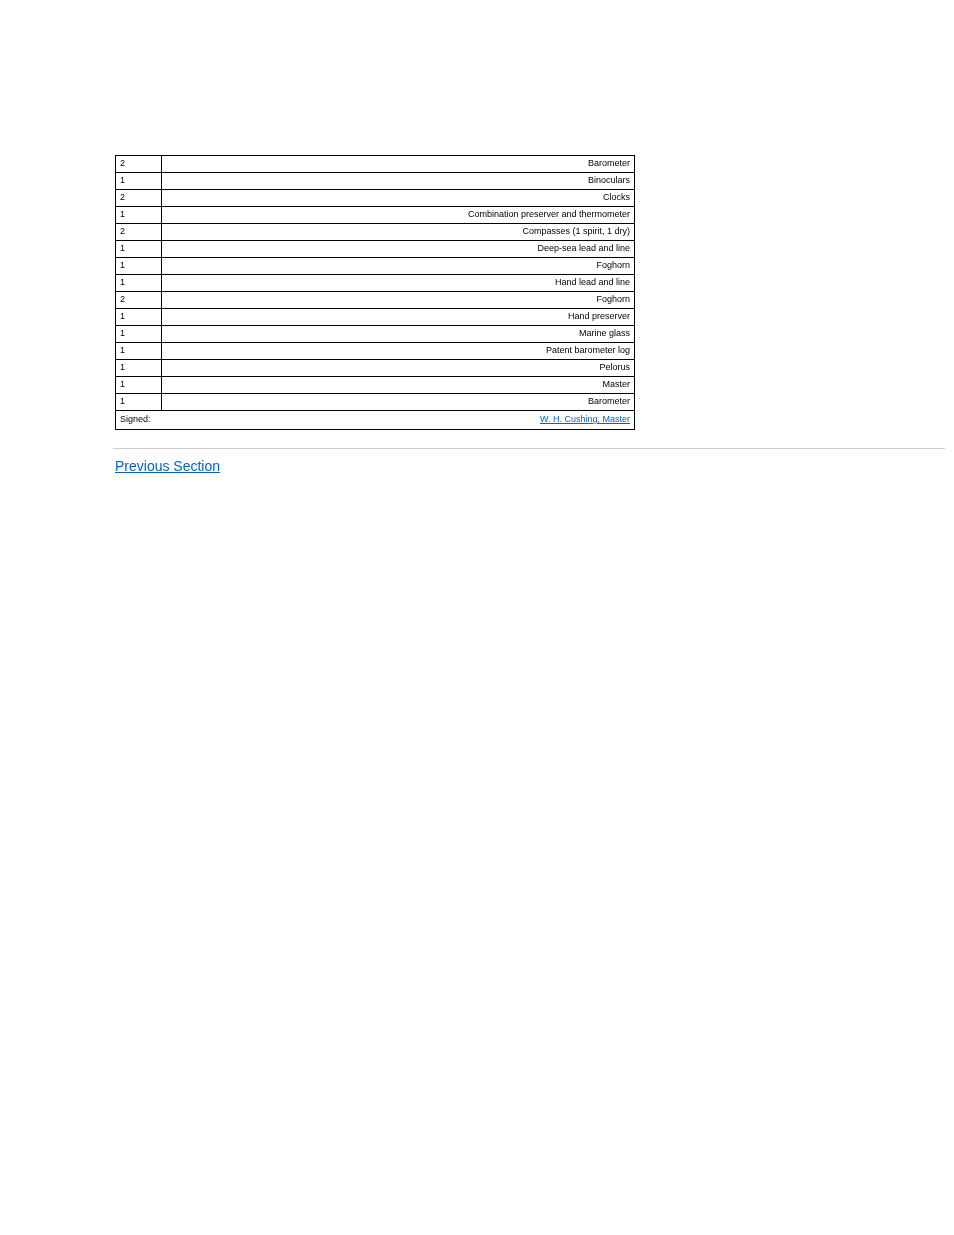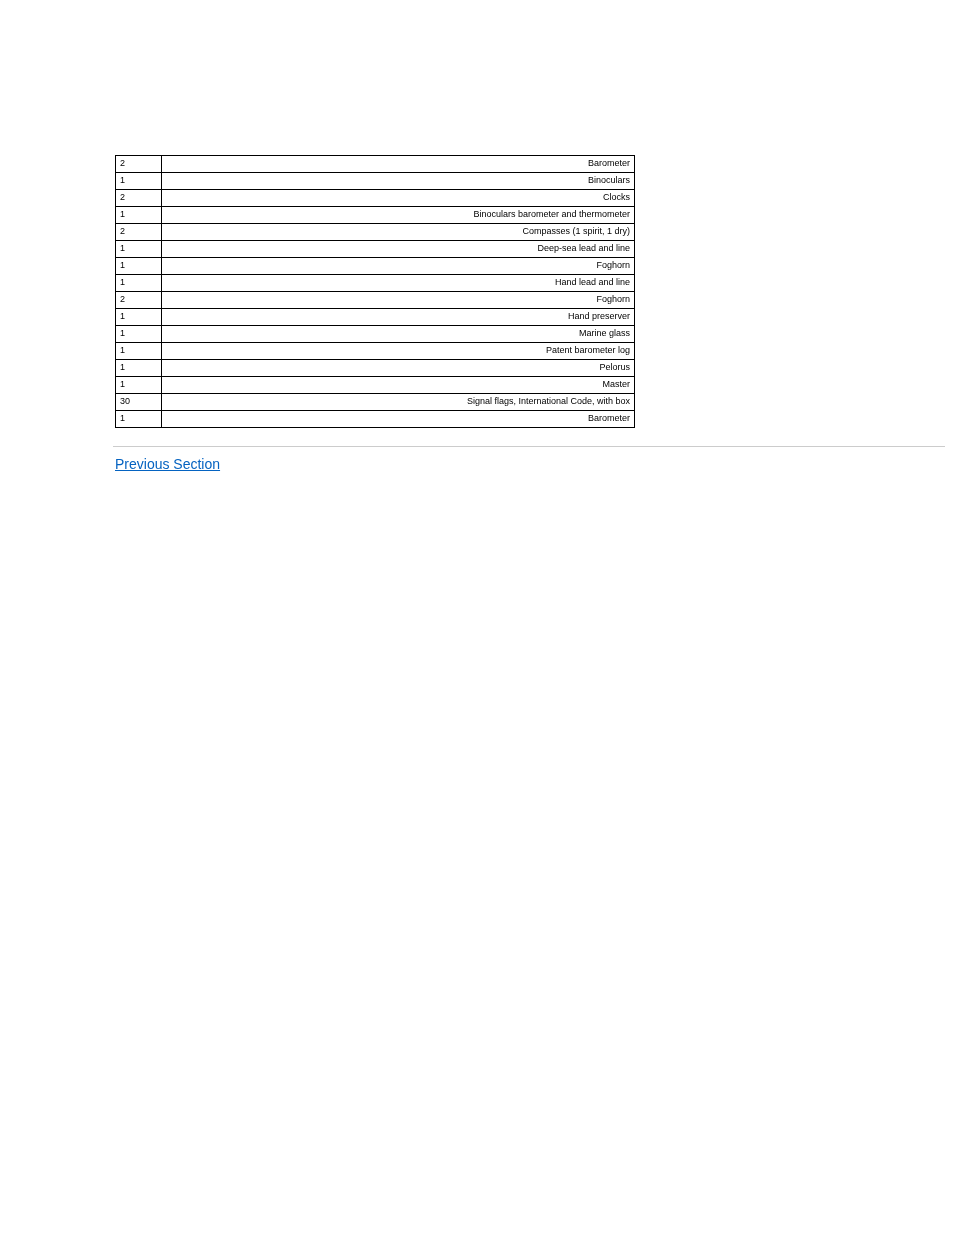--- a/index.html
+++ b/index.html
@@ -87,21 +87,21 @@
         <tr>
           <td class="col-num">1</td>
           <td class="col-item">Binoculars</td>
         </tr>
         <tr>
           <td class="col-num">2</td>
           <td class="col-item">Clocks</td>
         </tr>
         <tr>
           <td class="col-num">1</td>
-          <td class="col-item">Binoculars barometer and thermometer</td>
+          <td class="col-item">Combination preserver and thermometer</td>
         </tr>
         <tr>
           <td class="col-num">2</td>
           <td class="col-item">Compasses (1 spirit, 1 dry)</td>
         </tr>
         <tr>
           <td class="col-num">1</td>
           <td class="col-item">Deep-sea lead and line</td>
         </tr>
         <tr>
@@ -130,24 +130,28 @@
         </tr>
         <tr>
           <td class="col-num">1</td>
           <td class="col-item">Pelorus</td>
         </tr>
         <tr>
           <td class="col-num">1</td>
           <td class="col-item">Master</td>
         </tr>
         <tr>
-          <td class="col-num">30</td>
-          <td class="col-item">Signal flags, International Code, with box</td>
-        </tr>
-        <tr>
           <td class="col-num">1</td>
           <td class="col-item">Barometer</td>
+        </tr>
+        <tr class="signed">
+          <td colspan="2">
+            <div class="signed-wrap">
+              <span class="signed-label">Signed: </span>
+              <a href="#" class="signed-link">W. H. Cushing, Master</a>
+            </div>
+          </td>
         </tr>
       </tbody>
   </table>
   <hr class="rule">
   <a href="#" class="footer-link">Previous Section</a>
 </div>
 
 </body></html>

